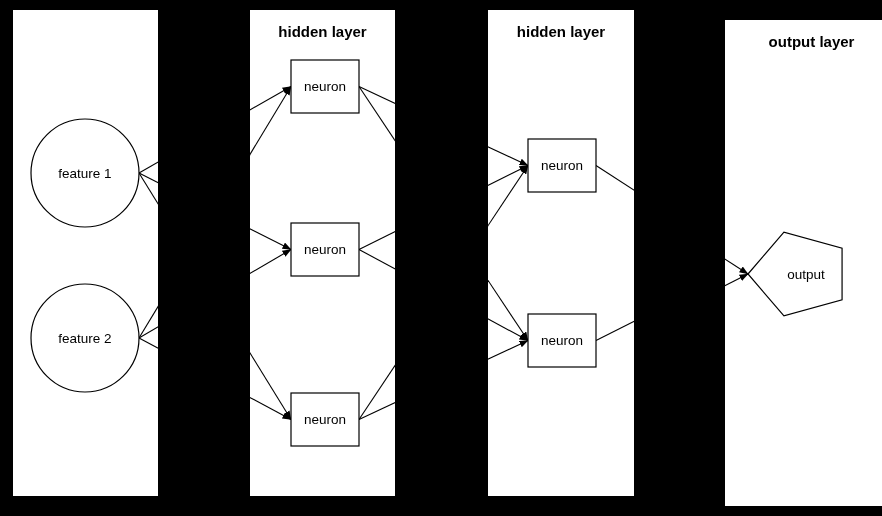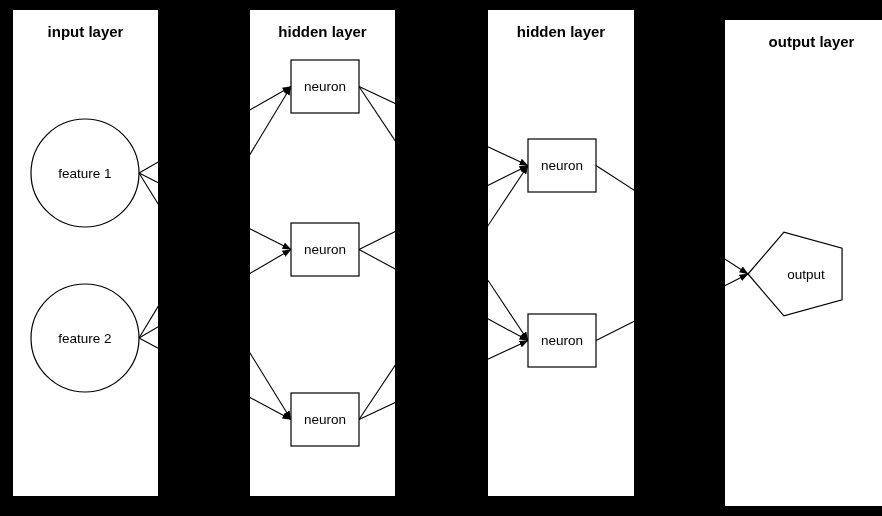--- a/index.html
+++ b/index.html
@@ -40,21 +40,20 @@
     stroke-width:1.1;
     fill:none;
   }
 </style>
 </head>
 <body>
 
 <div id="root">
 
   <div class="panel" id="panel-0" style="left: 13px; top: 10px; width: 145px; height: 486px;">
-    <div class="panel-title" style="top: 13px;">input layer</div>
     <svg class="layer-svg" id="svg-0" width="145" height="486" viewBox="13 10 145 486">
         <defs>
           <marker id="arrow-0" markerWidth="9" markerHeight="7" refX="8.5" refY="3.5" orient="auto" markerUnits="userSpaceOnUse">
             <path d="M0,0 L9,3.5 L0,7 z" fill="#000000"></path>
           </marker>
         </defs>
         <g>
           <line x1="139" y1="173" x2="291" y2="86.5" class="edge"></line>
           <line x1="139" y1="173" x2="291" y2="249.5" class="edge"></line>
           <line x1="139" y1="173" x2="291" y2="419.5" class="edge"></line>

